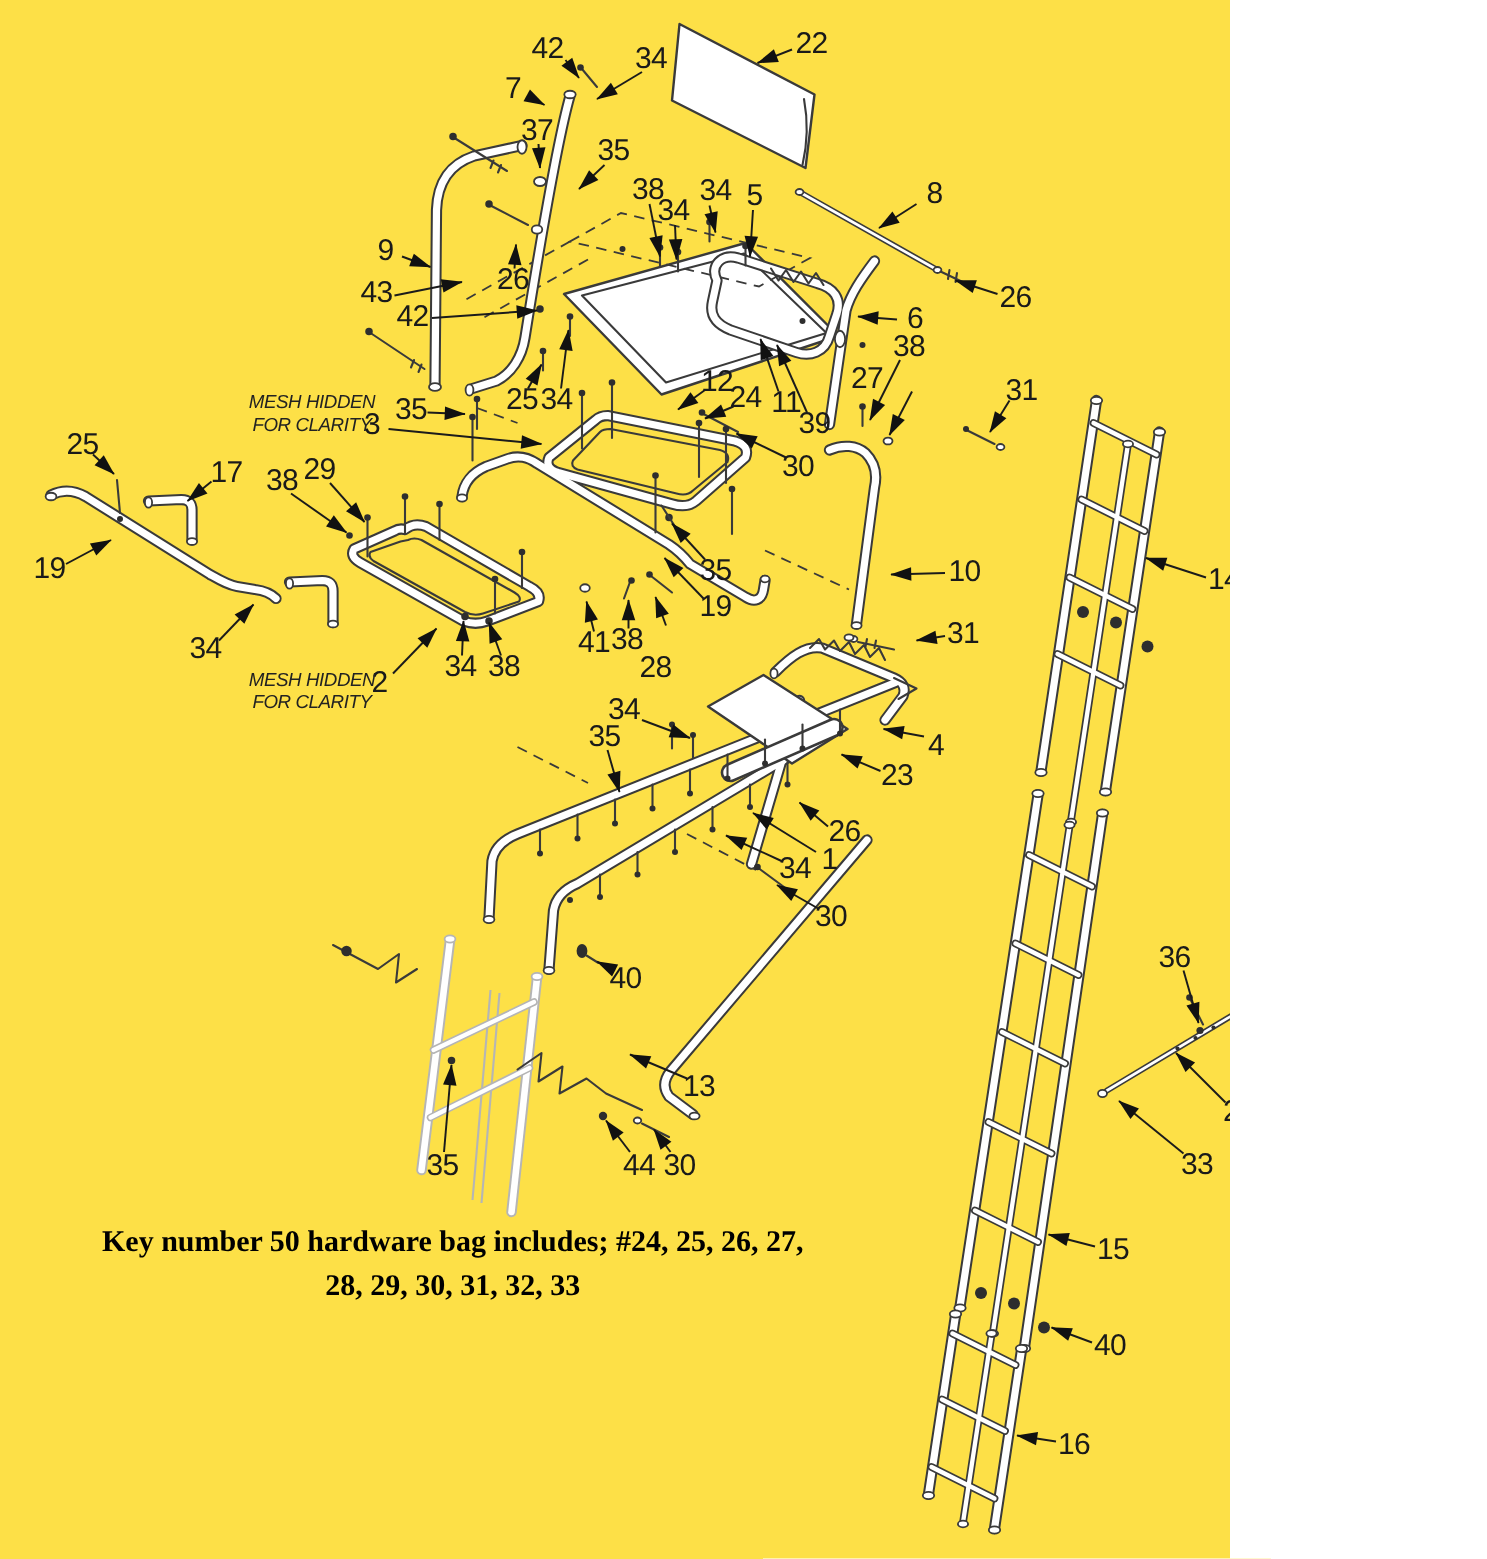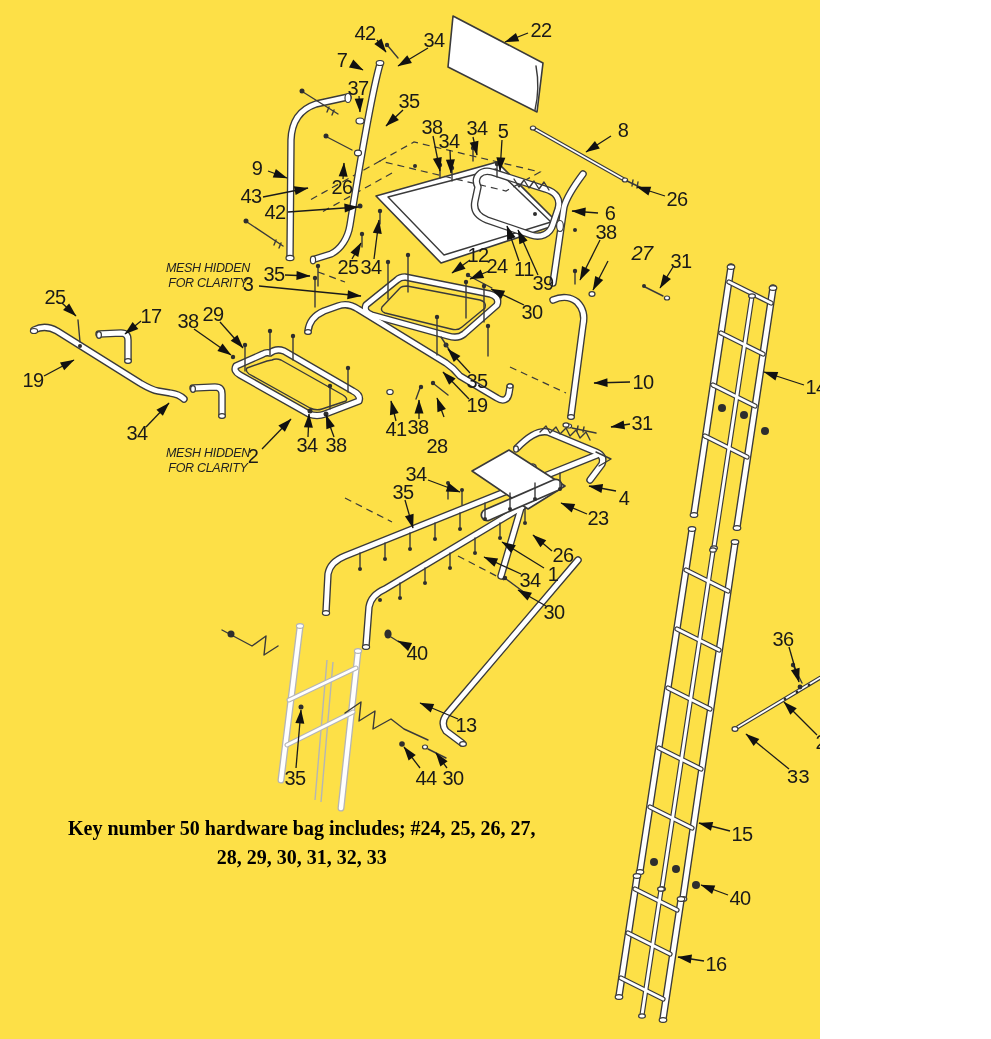--- a/index.html
+++ b/index.html
@@ -521,21 +521,21 @@
       <span class="callout" style="left: 477px; top: 128px;">34</span>
       <span class="callout" style="left: 503px; top: 131px;">5</span>
       <span class="callout" style="left: 623px; top: 130px;">8</span>
       <span class="callout" style="left: 257px; top: 168px;">9</span>
       <span class="callout" style="left: 251px; top: 196px;">43</span>
       <span class="callout" style="left: 342px; top: 187px;">26</span>
       <span class="callout" style="left: 275px; top: 212px;">42</span>
       <span class="callout" style="left: 677px; top: 199px;">26</span>
       <span class="callout" style="left: 610px; top: 213px;">6</span>
       <span class="callout" style="left: 606px; top: 232px;">38</span>
-      <span class="callout" style="left: 642px; top: 253px; font-style: italic;">27</span>
+      <span class="callout" style="left: 578px; top: 253px;">27</span>
       <span class="callout" style="left: 348px; top: 267px;">25</span>
       <span class="callout" style="left: 371px; top: 267px;">34</span>
       <span class="callout" style="left: 478px; top: 255px;">12</span>
       <span class="callout" style="left: 497px; top: 266px;">24</span>
       <span class="callout" style="left: 524px; top: 269px;">11</span>
       <span class="callout" style="left: 543px; top: 283px;">39</span>
       <span class="callout" style="left: 681px; top: 261px;">31</span>
       <span class="callout" style="left: 274px; top: 274px;">35</span>
       <span class="callout" style="left: 248px; top: 284px;">3</span>
       <span class="callout" style="left: 532px; top: 312px;">30</span>
@@ -566,21 +566,21 @@
       <span class="callout" style="left: 554px; top: 612px;">30</span>
       <span class="callout" style="left: 417px; top: 653px;">40</span>
       <span class="callout" style="left: 466px; top: 725px;">13</span>
       <span class="callout" style="left: 295px; top: 778px;">35</span>
       <span class="callout" style="left: 426px; top: 778px;">44</span>
       <span class="callout" style="left: 453px; top: 778px;">30</span>
       <span class="callout" style="left: 783px; top: 639px;">36</span>
       <span class="callout" style="left: 939px; top: 669px;">21</span>
       <span class="callout" style="left: 864px; top: 727px;">32</span>
       <span class="callout" style="left: 826px; top: 742px;">20</span>
-      <span class="callout" style="left: 798px; top: 777px; font-family: Liberation Mono, monospace;">33</span>
+      <span class="callout" style="left: 798px; top: 777px;">33</span>
       <span class="callout" style="left: 742px; top: 834px;">15</span>
       <span class="callout" style="left: 740px; top: 898px;">40</span>
       <span class="callout" style="left: 716px; top: 964px;">16</span>
     </div>
 
 <div class="mesh-note" style="left:163px;top:261px;">
   <div>MESH HIDDEN</div>
   <div>FOR CLARITY</div>
 </div>
 <div class="mesh-note" style="left:163px;top:446px;">

